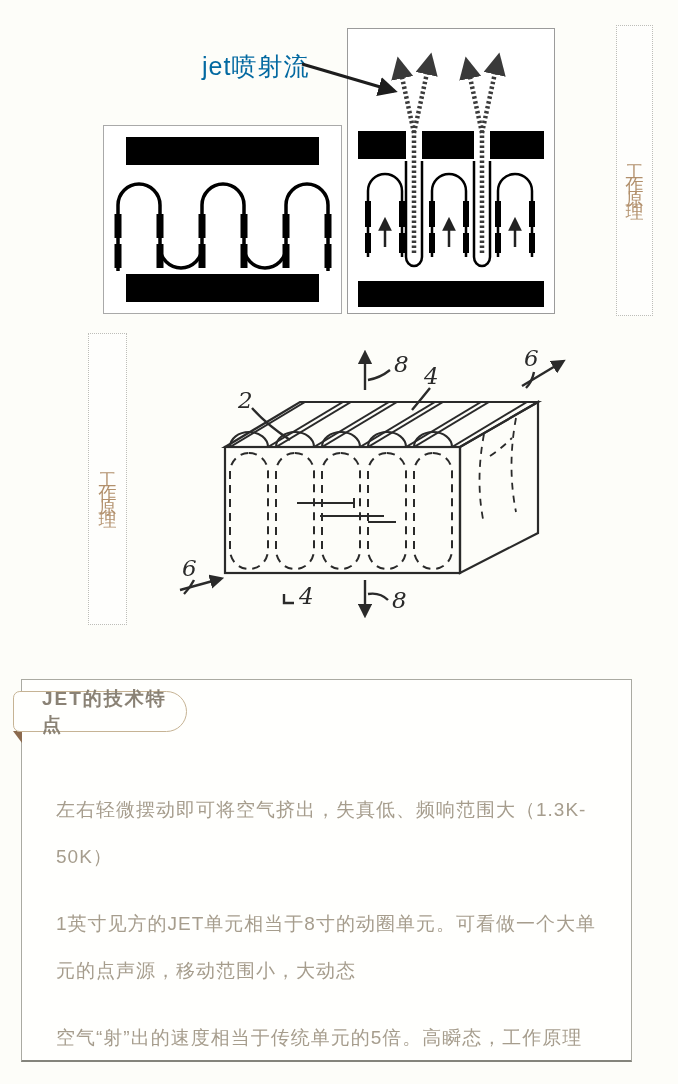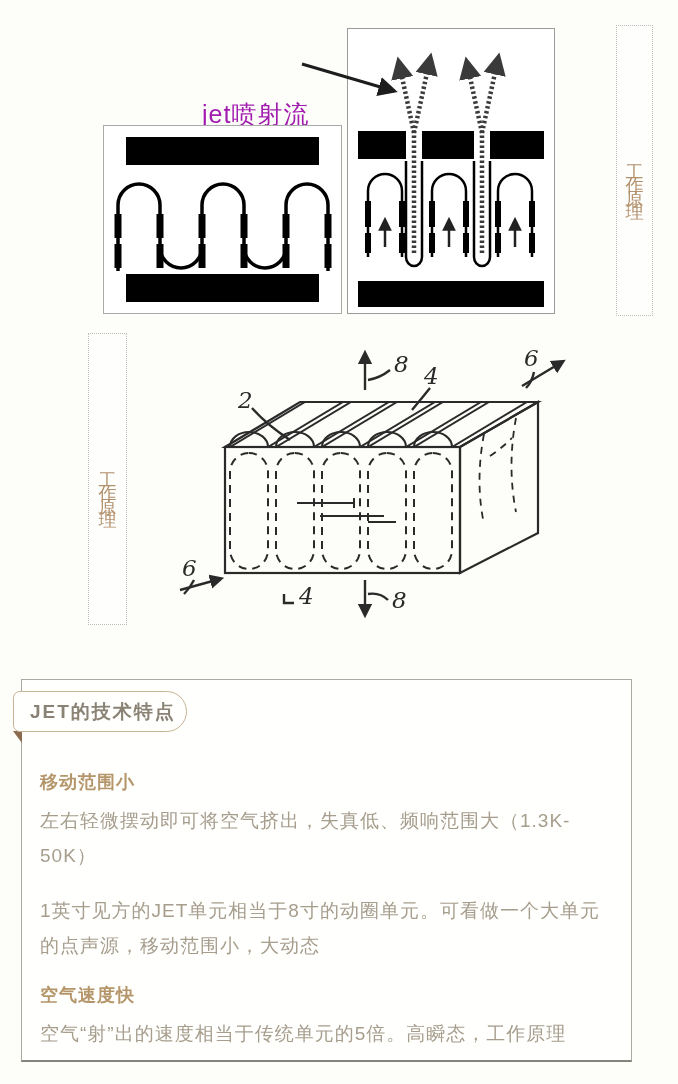--- a/index.html
+++ b/index.html
@@ -17,51 +17,51 @@
     writing-mode:vertical-rl;text-orientation:upright;
     color:#b2906c;font-size:18px;letter-spacing:13px;
     padding-top:10px;box-sizing:border-box;
   }
   #principle-right{left:616px;top:25px;width:37px;height:291px;}
   #principle-left {left:88px; top:333px;width:39px;height:292px;}
 
   
   #diagram-left{left:103px;top:125px;width:237px;height:187px;background:#fff;border:1px solid #a9a9a9;}
   #diagram-right{left:347px;top:28px;width:206px;height:284px;background:#fff;border:1px solid #9b9b9b;}
-  #jet-label{left:202px;top:50px;font-size:25px;color:#a21caf;letter-spacing:1px;margin-top:48px;}
+  #jet-label{left:202px;top:50px;font-size:25px;color:#0369a1;letter-spacing:1px;}
   #jet-arrow{left:298px;top:55px;width:110px;height:45px;z-index:5;}
 
   
   #diagram-3d{left:172px;top:336px;width:400px;height:290px;}
   #diagram-3d text{font-family:"DejaVu Serif","Liberation Serif",serif;font-style:italic;font-size:23px;fill:#2a2a2a;}
 
   
   #features-card{
     left:21px;top:679px;width:611px;height:383px;background:#fffffd;
     border:1px solid #aaaaa2;border-bottom:2px solid #84847c;box-sizing:border-box;
   }
   #features-title-badge{
     left:13px;top:691px;width:174px;height:41px;background:#fffffd;
     border:1px solid #c6b394;border-radius:8px 24px 24px 8px;
-    display:flex;align-items:center;box-sizing:border-box;padding-left:16px;z-index:3;
+    display:flex;align-items:center;box-sizing:border-box;padding-left:28px;z-index:3;
   }
   #features-title-badge .title-text{
     color:#8a8275;font-size:19px;font-weight:bold;letter-spacing:2px;
   }
   #badge-fold{
     left:13px;top:731px;width:9px;height:12px;background:#8b6a4e;
     clip-path:polygon(0 0,100% 0,100% 100%);z-index:2;
   }
   #features-content{left:40px;top:770px;width:578px;}
   .feature-block{margin-bottom:20px;}
   .feature-heading{
     color:#b5966b;font-size:18px;font-weight:bold;letter-spacing:1px;margin:0 0 8px 0;line-height:25px;
   }
   .feature-body{
-    color:#a69d8d;font-size:19px;letter-spacing:1px;line-height:35px;margin:0;
+    color:#a69d8d;font-size:19px;letter-spacing:1px;line-height:47px;margin:16px;
   }
   svg{display:block;}
 </style>
 </head>
 <body>
 
 <div class="abs" id="jet-label">jet喷射流</div>
 
 <svg class="abs" id="jet-arrow" viewBox="0 0 110 45">
   <defs>
@@ -236,23 +236,21 @@
 </svg>
 
 <div class="abs" id="features-card"></div>
 <div class="abs" id="badge-fold"></div>
 <div class="abs" id="features-title-badge">
   <span class="title-text">JET的技术特点</span>
 </div>
 
 <div class="abs" id="features-content">
   <div class="feature-block">
-    <p class="feature-heading">移动范围小</p>
     <p class="feature-body">左右轻微摆动即可将空气挤出，失真低、频响范围大（1.3K-50K）</p>
   </div>
   <div class="feature-block">
     <p class="feature-body">1英寸见方的JET单元相当于8寸的动圈单元。可看做一个大单元的点声源，移动范围小，大动态</p>
   </div>
   <div class="feature-block">
-    <p class="feature-heading">空气速度快</p>
     <p class="feature-body">空气“射”出的速度相当于传统单元的5倍。高瞬态，工作原理</p>
   </div>
 </div>
 
 </body></html>

